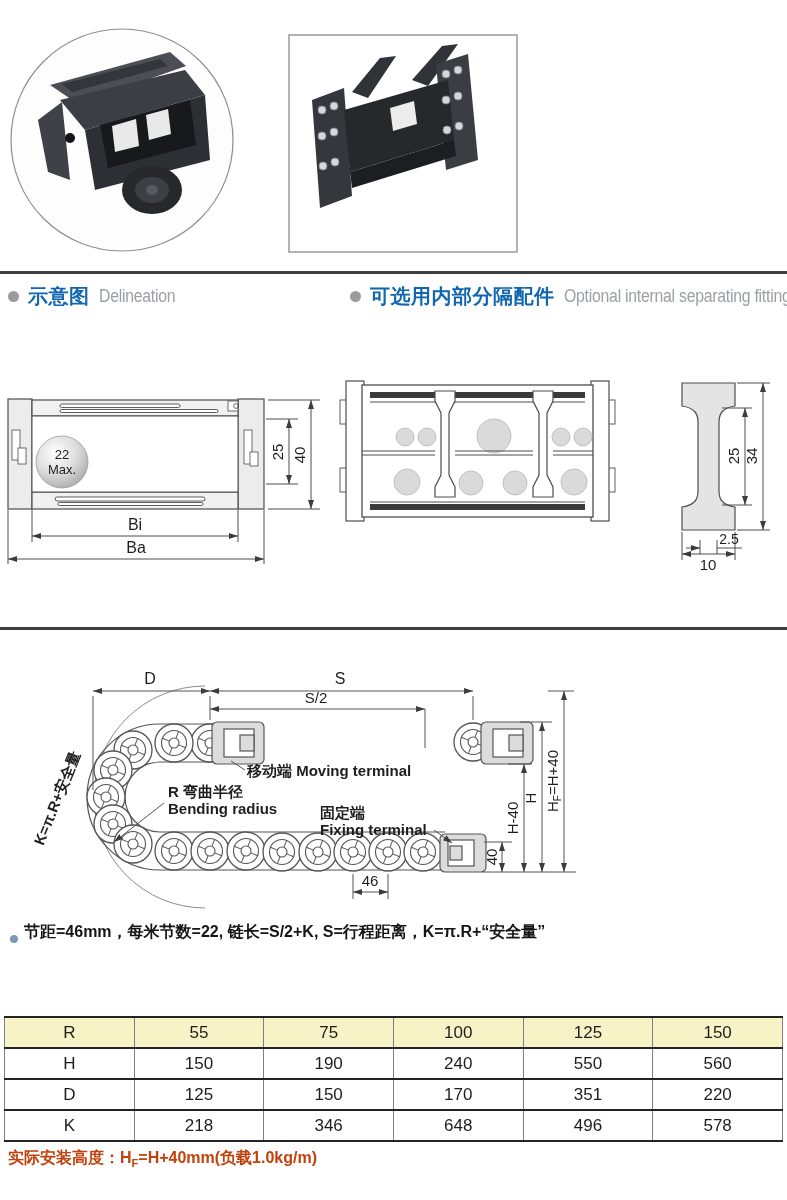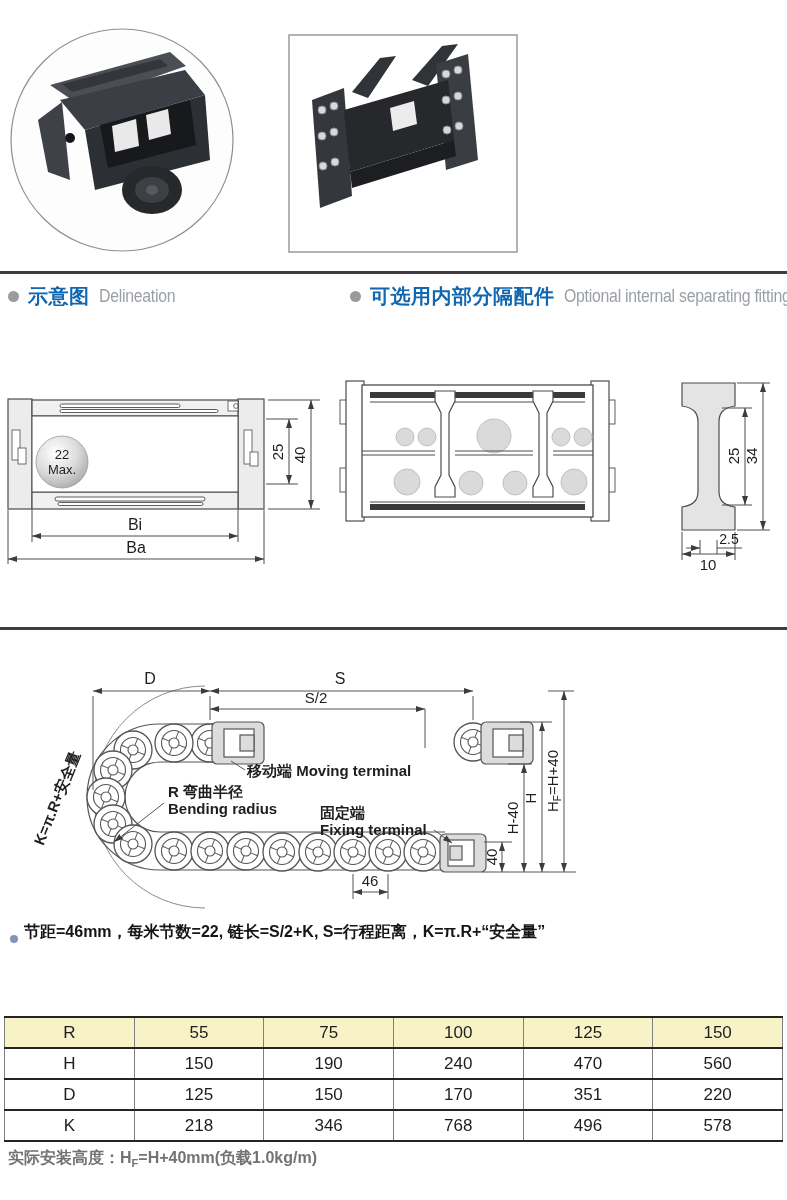--- a/index.html
+++ b/index.html
@@ -12,21 +12,21 @@
   .sec .zh{font-size:20px;font-weight:bold;color:#1066b0;letter-spacing:.5px;}
   .sec .en{font-size:18px;color:#9aa0a6;transform:scaleX(.88);transform-origin:left center;letter-spacing:-.3px;}
   .note{position:absolute;display:flex;align-items:flex-end;gap:6px;font-size:16px;font-weight:600;color:#151515;white-space:nowrap;}
   .note .dot{width:8px;height:8px;border-radius:50%;background:#8196b5;margin-top:5px;flex:0 0 auto;}
   table.spec{position:absolute;left:4px;top:1016px;width:779px;border-collapse:collapse;table-layout:fixed;
              font-size:17px;color:#1d1d1d;}
   .spec td{border-left:1px solid #808080;border-right:1px solid #808080;
            border-top:2px solid #242424;border-bottom:2px solid #242424;
            text-align:center;height:29px;padding:0;}
   .spec tr.hdr td{background:#f7f3c6;}
-  .foot{position:absolute;left:8px;font-size:16px;font-weight:700;color:#737373;white-space:nowrap;}
+  .foot{position:absolute;left:8px;font-size:16px;font-weight:700;color:#c2410c;white-space:nowrap;}
   .foot sub{font-size:11px;}
   text{fill:#1e1e1e;}
   .dim{font-size:15px;}
   .lbl{font-size:15px;font-weight:600;}
 </style>
 </head>
 <body>
 
 <div class="page">
 
@@ -336,36 +336,36 @@
       <td>75</td>
       <td>100</td>
       <td>125</td>
       <td>150</td>
     </tr>
     <tr>
       <td>H</td>
       <td>150</td>
       <td>190</td>
       <td>240</td>
-      <td>470</td>
+      <td>550</td>
       <td>560</td>
     </tr>
     <tr>
       <td>D</td>
       <td>125</td>
       <td>150</td>
       <td>170</td>
       <td>351</td>
       <td>220</td>
     </tr>
     <tr>
       <td>K</td>
       <td>218</td>
       <td>346</td>
-      <td>768</td>
+      <td>648</td>
       <td>496</td>
       <td>578</td>
     </tr>
   </tbody>
     </table>
 
   <div class="foot" style="top:1148px">
     <span>实际安装高度：H</span><sub>F</sub><span>=H+40mm(负载1.0kg/m)</span>
   </div>
 

